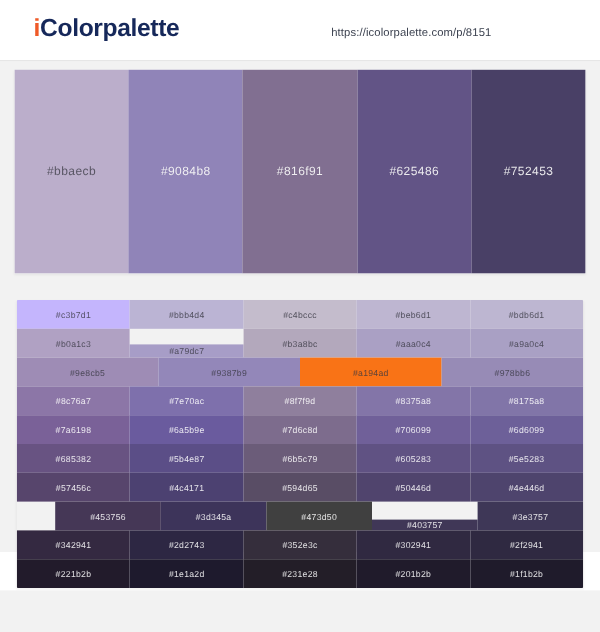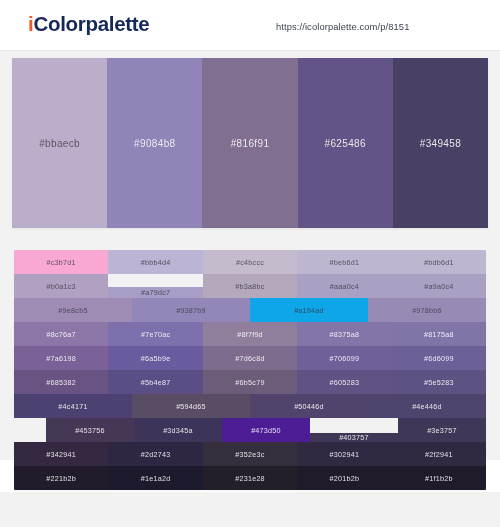--- a/index.html
+++ b/index.html
@@ -159,27 +159,27 @@
       <div class="main-swatch" style="background: rgb(144, 132, 184);">
         <span class="main-label">#9084b8</span>
       </div>
       <div class="main-swatch" style="background: rgb(129, 111, 145);">
         <span class="main-label">#816f91</span>
       </div>
       <div class="main-swatch" style="background: rgb(98, 84, 134);">
         <span class="main-label">#625486</span>
       </div>
       <div class="main-swatch" style="background: rgb(73, 64, 102);">
-        <span class="main-label">#349458</span>
+        <span class="main-label">#752453</span>
       </div>
     </div>
 
   <div class="grid-wrap" id="shade-grid">
       <div class="grid-row">
-        <div class="grid-cell light" style="background: #f9a8d4;">
+        <div class="grid-cell light" style="background: #c4b5fd;">
           <span class="cell-label">#c3b7d1</span>
         </div>
         <div class="grid-cell light" style="background: rgb(187, 180, 212);">
           <span class="cell-label">#bbb4d4</span>
         </div>
         <div class="grid-cell light" style="background: rgb(196, 188, 204);">
           <span class="cell-label">#c4bccc</span>
         </div>
         <div class="grid-cell light" style="background: rgb(190, 182, 209);">
           <span class="cell-label">#beb6d1</span>
@@ -205,21 +205,21 @@
           <span class="cell-label">#a9a0c4</span>
         </div>
       </div>
       <div class="grid-row">
         <div class="grid-cell light" style="background: rgb(158, 140, 181);">
           <span class="cell-label">#9e8cb5</span>
         </div>
         <div class="grid-cell light" style="background: rgb(147, 135, 185);">
           <span class="cell-label">#9387b9</span>
         </div>
-        <div class="grid-cell light" style="background: #0ea5e9;">
+        <div class="grid-cell light" style="background: #f97316;">
           <span class="cell-label">#a194ad</span>
         </div>
         <div class="grid-cell light" style="background: rgb(151, 139, 182);">
           <span class="cell-label">#978bb6</span>
         </div>
       </div>
       <div class="grid-row">
         <div class="grid-cell" style="background: rgb(140, 118, 167);">
           <span class="cell-label">#8c76a7</span>
         </div>
@@ -264,41 +264,44 @@
           <span class="cell-label">#6b5c79</span>
         </div>
         <div class="grid-cell" style="background: rgb(96, 82, 131);">
           <span class="cell-label">#605283</span>
         </div>
         <div class="grid-cell" style="background: rgb(94, 82, 131);">
           <span class="cell-label">#5e5283</span>
         </div>
       </div>
       <div class="grid-row">
+        <div class="grid-cell" style="background: rgb(87, 69, 108);">
+          <span class="cell-label">#57456c</span>
+        </div>
         <div class="grid-cell" style="background: rgb(76, 65, 113);">
           <span class="cell-label">#4c4171</span>
         </div>
         <div class="grid-cell" style="background: rgb(89, 77, 101);">
           <span class="cell-label">#594d65</span>
         </div>
         <div class="grid-cell" style="background: rgb(80, 68, 109);">
           <span class="cell-label">#50446d</span>
         </div>
         <div class="grid-cell" style="background: rgb(78, 68, 109);">
           <span class="cell-label">#4e446d</span>
         </div>
       </div>
       <div class="grid-row">
         <div class="grid-cell" style="background: rgb(69, 55, 86); margin-left: 32px;">
           <span class="cell-label">#453756</span>
         </div>
         <div class="grid-cell" style="background: rgb(61, 52, 90);">
           <span class="cell-label">#3d345a</span>
         </div>
-        <div class="grid-cell" style="background: #4c1d95;">
+        <div class="grid-cell" style="background: #404040;">
           <span class="cell-label">#473d50</span>
         </div>
         <div class="grid-cell" style="background: rgb(64, 55, 87); margin-top: 15px;">
           <span class="cell-label">#403757</span>
         </div>
         <div class="grid-cell" style="background: rgb(62, 55, 87);">
           <span class="cell-label">#3e3757</span>
         </div>
       </div>
       <div class="grid-row">

